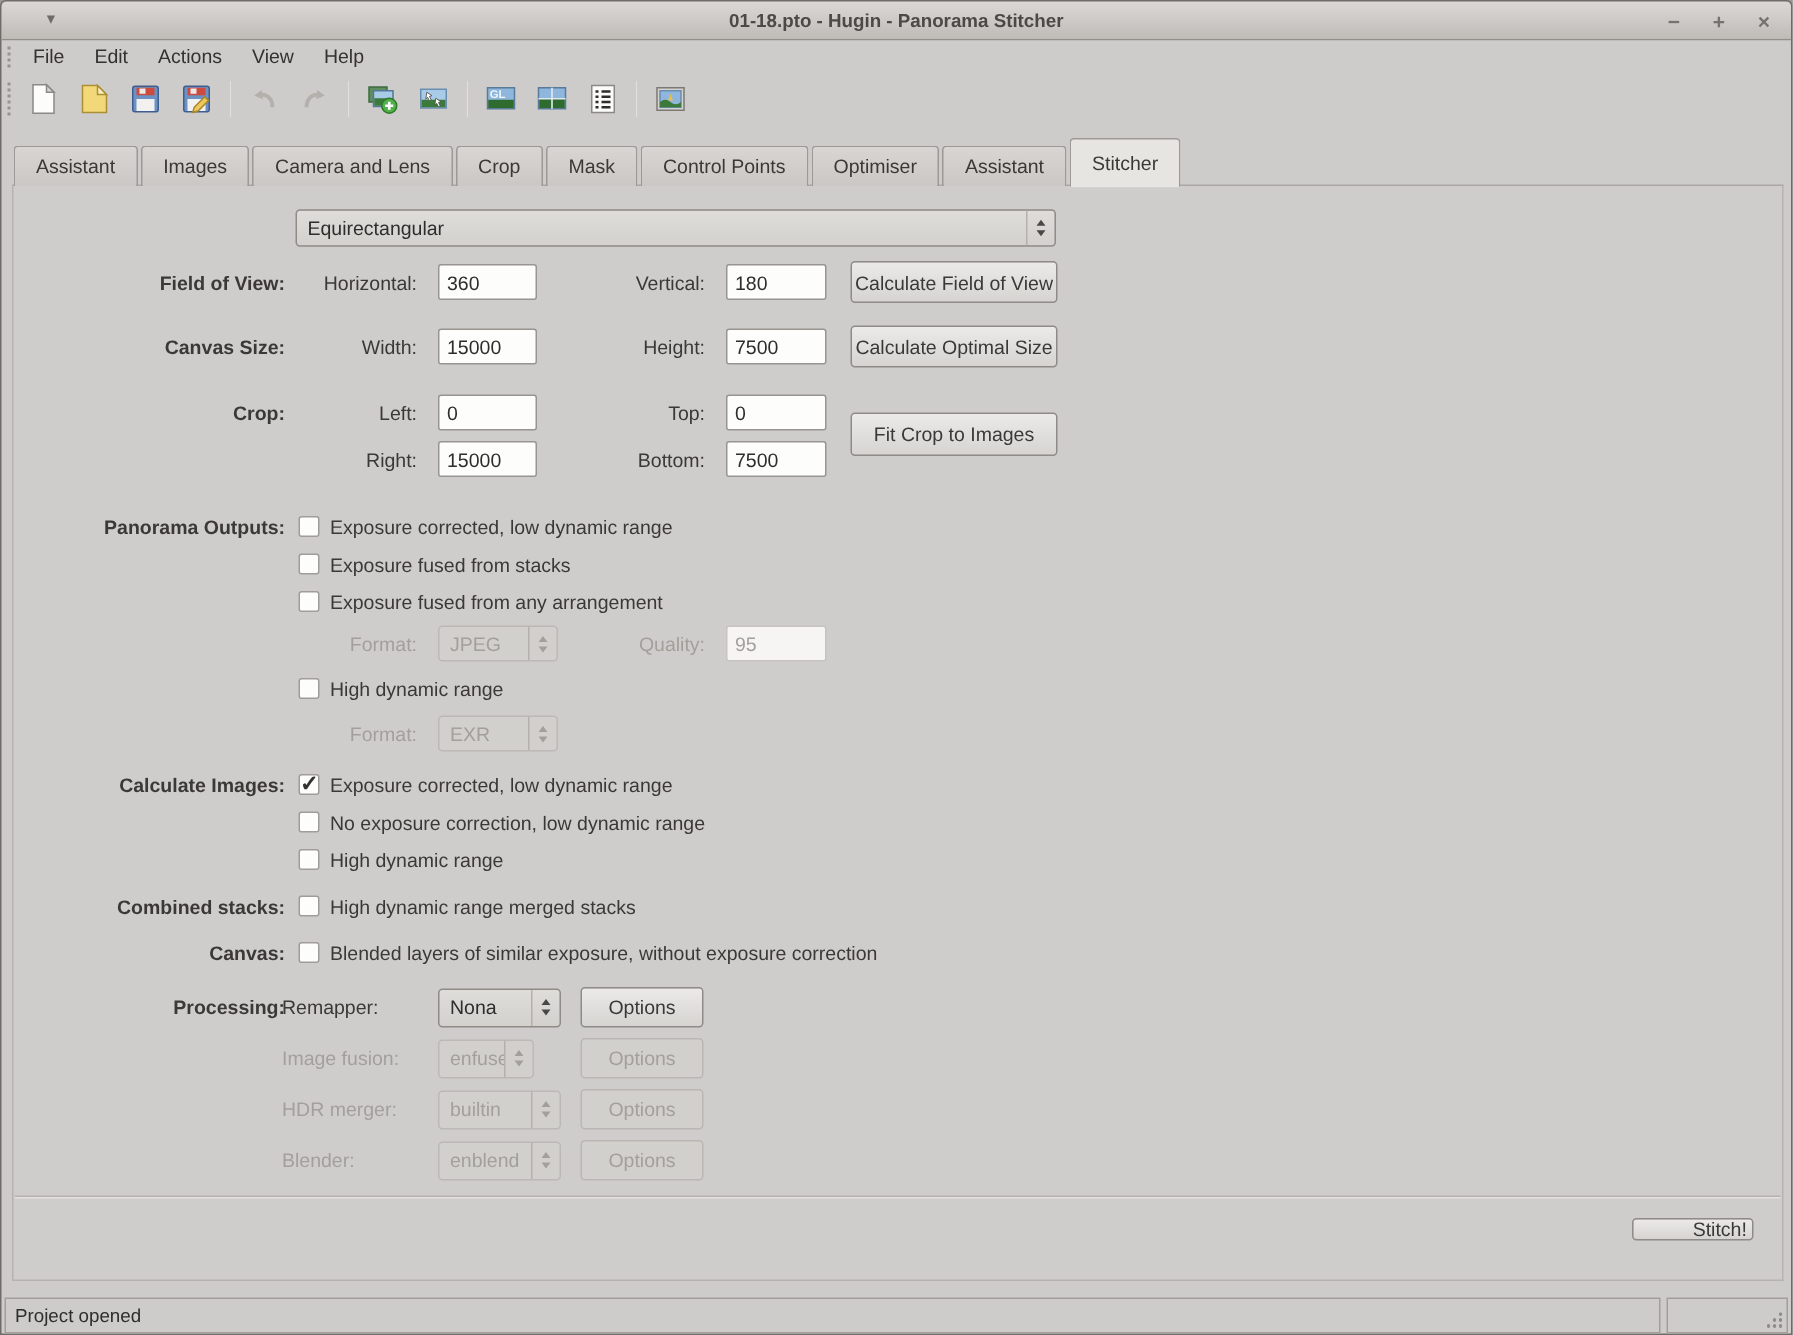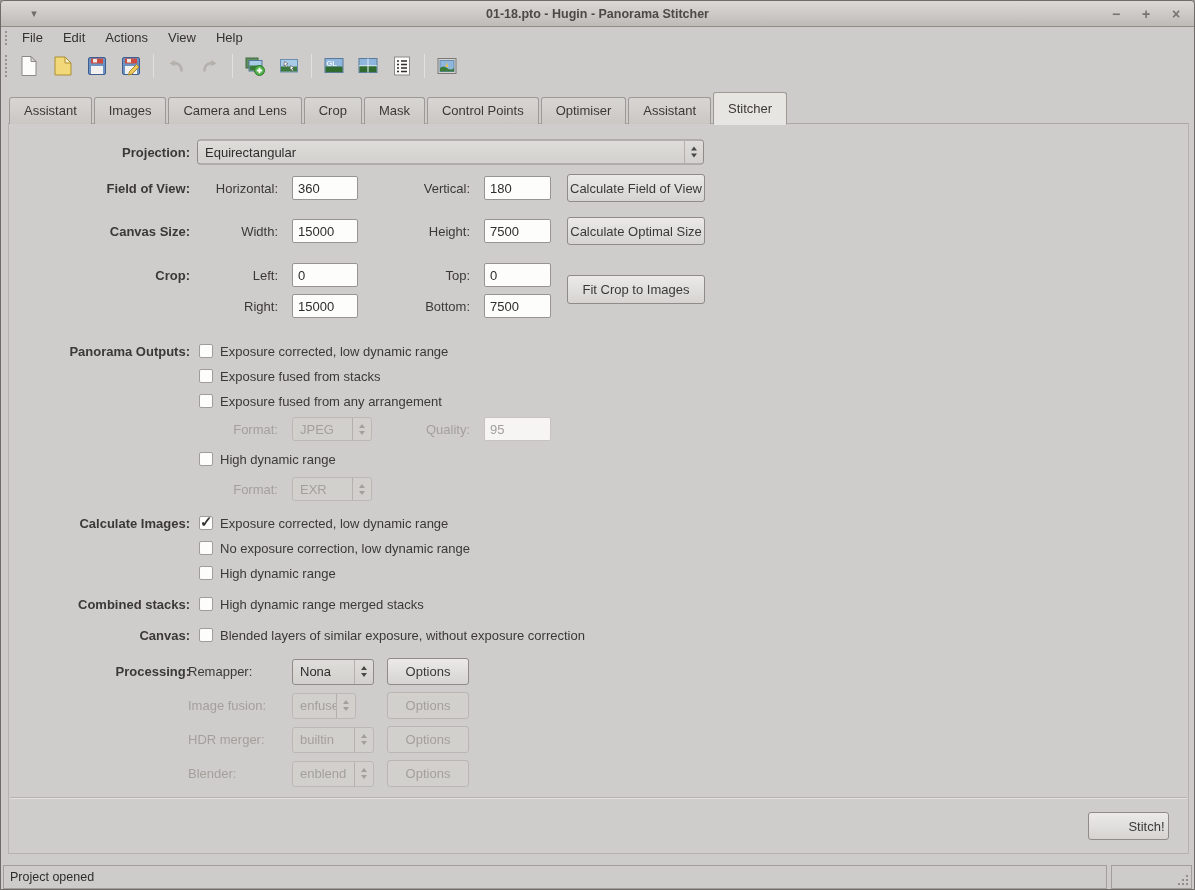--- a/index.html
+++ b/index.html
@@ -256,21 +256,20 @@
     <span class="tab">Mask</span>
     <span class="tab">Control Points</span>
     <span class="tab">Optimiser</span>
     <span class="tab">Assistant</span>
     <span class="tab active">Stitcher</span>
   </div>
 
   <div class="panel">
 
     <div class="row" style="top:15px; height:26px;">
-      <span class="lbl">Projection:</span>
       <span class="combo" style="left:188px; width:507px;">
         <span class="combo-value">Equirectangular</span>
         <span class="combo-spin">
             <i class="arr-up"></i>
             <i class="arr-dn"></i>
           </span>
       </span>
     </div>
 
     <div class="row" style="top:50px; height:28px;">
@@ -420,21 +419,21 @@
         <span class="combo-spin">
             <i class="arr-up"></i>
             <i class="arr-dn"></i>
           </span>
       </span>
       <span class="btn dis" style="left:378px; top:0; bottom:0; width:82px;">Options</span>
     </div>
 
     <div class="hsep"></div>
 
-    <span class="btn" style="left:1079px; top:688px; width:81px; height:28px;padding-left:36px;">Stitch!</span>
+    <span class="btn" style="left:1079px; top:688px; width:81px; height:15px;padding-left:36px;">Stitch!</span>
   </div>
 
   <div class="statusbar">
     <div class="status-cell main">
       <span>Project opened</span>
     </div>
     <div class="status-cell aux">
       <span class="resize-grip"></span>
     </div>
   </div>

